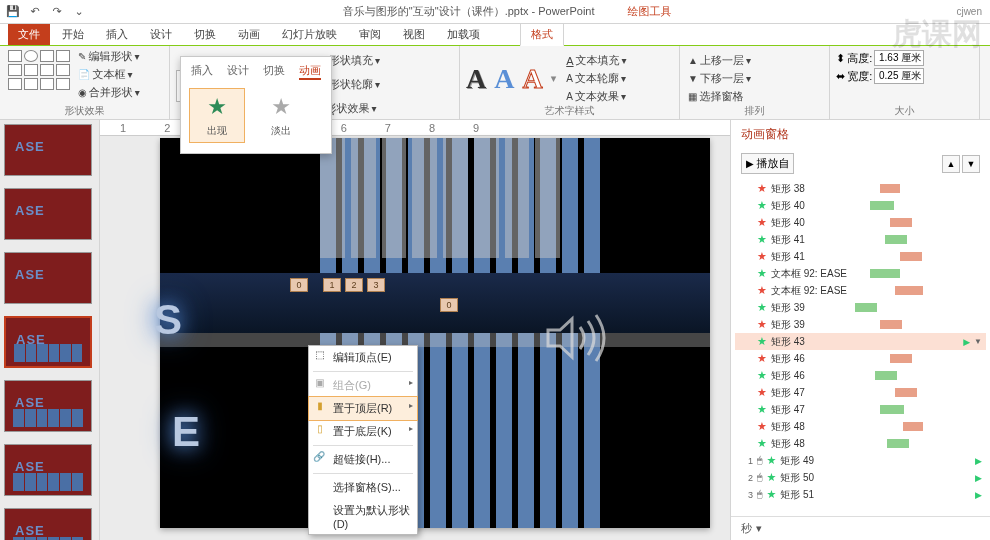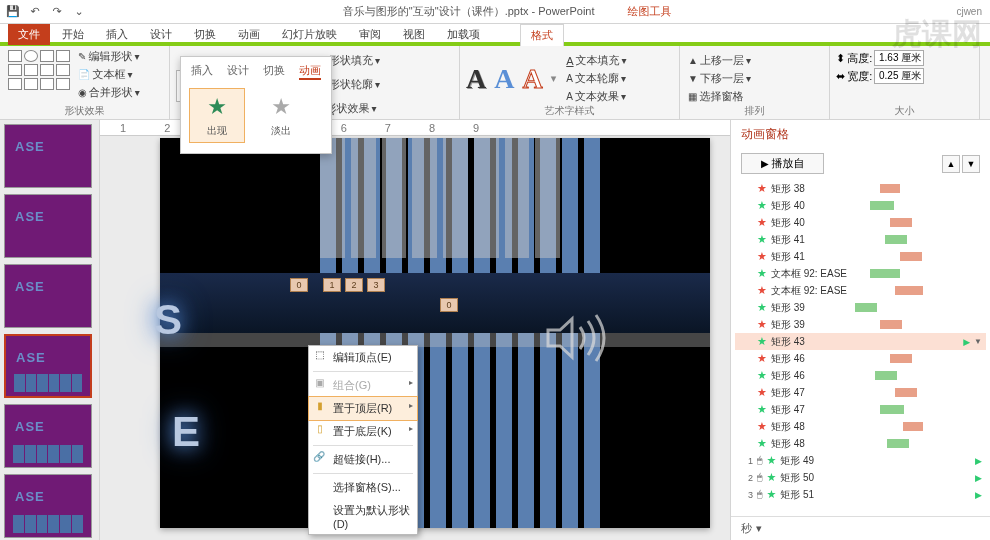--- a/index.html
+++ b/index.html
@@ -2,21 +2,21 @@
 <html><head>
 <meta charset="utf-8">
 <style>
 *{box-sizing:border-box;margin:0;padding:0;font-family:"Microsoft YaHei",sans-serif;font-size:11px;user-select:none}
 body{width:990px;height:540px;background:#fff;overflow:hidden;position:relative}
 .titlebar{height:24px;background:#fff;display:flex;align-items:center;border-bottom:1px solid #d4d4d4}
 .titlebar .left{display:flex;gap:4px;padding-left:4px}
 .qa-btn{width:18px;height:18px;display:flex;align-items:center;justify-content:center;color:#555}
 .titlebar .title{flex:1;text-align:center;color:#555;font-size:11px}
 .title-tools{color:#c43e1c;padding:0 30px}
-.tabs{height:22px;background:#fff;display:flex;align-items:flex-start;border-bottom:4px solid #84cc16;padding-left:8px;gap:2px}
+.tabs{height:22px;background:#fff;display:flex;align-items:flex-end;border-bottom:1px solid #84cc16;padding-left:8px;gap:2px}
 .tab{padding:3px 10px;color:#444;cursor:pointer}
 .tab.file{background:#c43e1c;color:#fff}
 .tab.active{background:#fff;border:1px solid #d4d4d4;border-bottom:1px solid #fff;margin-bottom:-1px;color:#c43e1c}
 .ribbon{height:74px;background:#f5f5f5;border-bottom:1px solid #d4d4d4;display:flex;position:relative}
 .ribbon-group{border-right:1px solid #d4d4d4;padding:2px 6px;display:flex;flex-direction:column;position:relative}
 .ribbon-group .label{position:absolute;bottom:1px;left:0;right:0;text-align:center;font-size:10px;color:#777}
 .shape-gallery{display:flex;flex-direction:column;gap:2px;padding:2px}
 .shape-row{display:flex;gap:2px}
 .shape-mini{width:14px;height:12px;border:1px solid #888;background:#fff}
 .edit-shape-btn{font-size:10px;color:#444;padding:1px 2px;display:flex;align-items:center;gap:2px}
@@ -36,21 +36,21 @@
 .wa-a{font-size:28px;font-weight:bold;font-family:serif}
 .wa1{color:#333;text-shadow:1px 1px 0 #999}
 .wa2{color:#5a8fd6}
 .wa3{color:#fff;-webkit-text-stroke:1px #c43e1c}
 .small-cmd{font-size:10px;color:#444;padding:1px 2px;display:flex;align-items:center;gap:2px}
 .size-inputs{display:flex;flex-direction:column;gap:2px;padding-top:2px}
 .size-row{display:flex;align-items:center;gap:2px;font-size:10px}
 .size-row input{width:50px;height:16px;font-size:10px;border:1px solid #aaa;text-align:right;padding-right:2px}
 .workspace{display:flex;height:420px}
 .thumbs{width:100px;background:#ebebeb;border-right:1px solid #d4d4d4;overflow:hidden;padding:4px}
-.thumb{width:88px;height:64px;background:#701a75;margin-bottom:6px;position:relative;border:1px solid #999}
+.thumb{width:88px;height:52px;background:#7f1d1d;margin-bottom:12px;position:relative;border:1px solid #999}
 .thumb.sel{border:2px solid #c43e1c}
 .thumb-inner{position:absolute;top:14px;left:10px;color:#6a8ec8;font-weight:bold;font-size:13px;letter-spacing:1px}
 .thumb-bars{position:absolute;bottom:4px;left:8px;right:8px;height:18px;display:flex;gap:1px;align-items:flex-end}
 .thumb-bars i{flex:1;background:#4a6fa5;height:100%}
 .canvas-area{flex:1;background:#ebebeb;position:relative;overflow:hidden}
 .ruler-h{height:16px;background:#fff;border-bottom:1px solid #ccc;color:#777;font-size:9px;padding-left:20px;display:flex;align-items:center;gap:38px}
 .slide{position:absolute;top:18px;left:60px;width:550px;height:390px;background:#000;box-shadow:0 2px 6px rgba(0,0,0,.3)}
 .slide-bars{position:absolute;top:0;left:160px;right:110px;bottom:0;display:flex;gap:6px}
 .slide-bars i{flex:1;background:#5a7fb0}
 .slide-overlay{position:absolute;top:0;left:160px;width:240px;height:120px;display:flex;gap:6px}
@@ -65,21 +65,21 @@
 .context-menu{position:absolute;top:225px;left:208px;width:110px;background:#fff;border:1px solid #bbb;box-shadow:2px 2px 6px rgba(0,0,0,.3);z-index:60}
 .cm-item{padding:4px 6px 4px 24px;font-size:10px;color:#333;position:relative;cursor:pointer}
 .cm-item.hov{background:#fdeedc;border:1px solid #f0b060;margin:-1px}
 .cm-item.dis{color:#aaa}
 .cm-sep{height:1px;background:#ddd;margin:2px 4px}
 .cm-ico{position:absolute;left:4px;top:3px;width:14px;height:14px;font-size:10px;text-align:center}
 .cm-arrow{position:absolute;right:4px;top:4px;font-size:8px;color:#666}
 .anim-pane{width:260px;background:#fff;border-left:1px solid #d4d4d4;display:flex;flex-direction:column}
 .anim-title{padding:6px 10px;color:#b0341a;font-size:12px}
 .anim-controls{padding:4px 10px;display:flex;justify-content:space-between;align-items:center}
-.play-btn{border:1px solid #bbb;padding:2px 19px;font-size:10px;background:#f8f8f8;cursor:pointer}
+.play-btn{border:1px solid #bbb;padding:2px 4px;font-size:10px;background:#f8f8f8;cursor:pointer}
 .updown{display:flex;gap:2px}
 .ud-btn{width:18px;height:18px;border:1px solid #bbb;background:#f8f8f8;font-size:9px;text-align:center;line-height:16px;cursor:pointer}
 .anim-list{flex:1;overflow:hidden;padding:2px 4px}
 .anim-li{display:flex;align-items:center;height:17px;padding:0 4px;gap:4px;position:relative}
 .anim-li.sel{background:#fce0d4}
 .anim-li .seq{width:14px;font-size:9px;color:#666;text-align:right}
 .anim-li .star{color:#e74c3c;font-size:11px}
 .anim-li .star.g{color:#2ecc71}
 .anim-li .nm{flex:1;font-size:10px;color:#333;white-space:nowrap;overflow:hidden}
 .anim-li .bar{height:9px;background:#e8a088}

